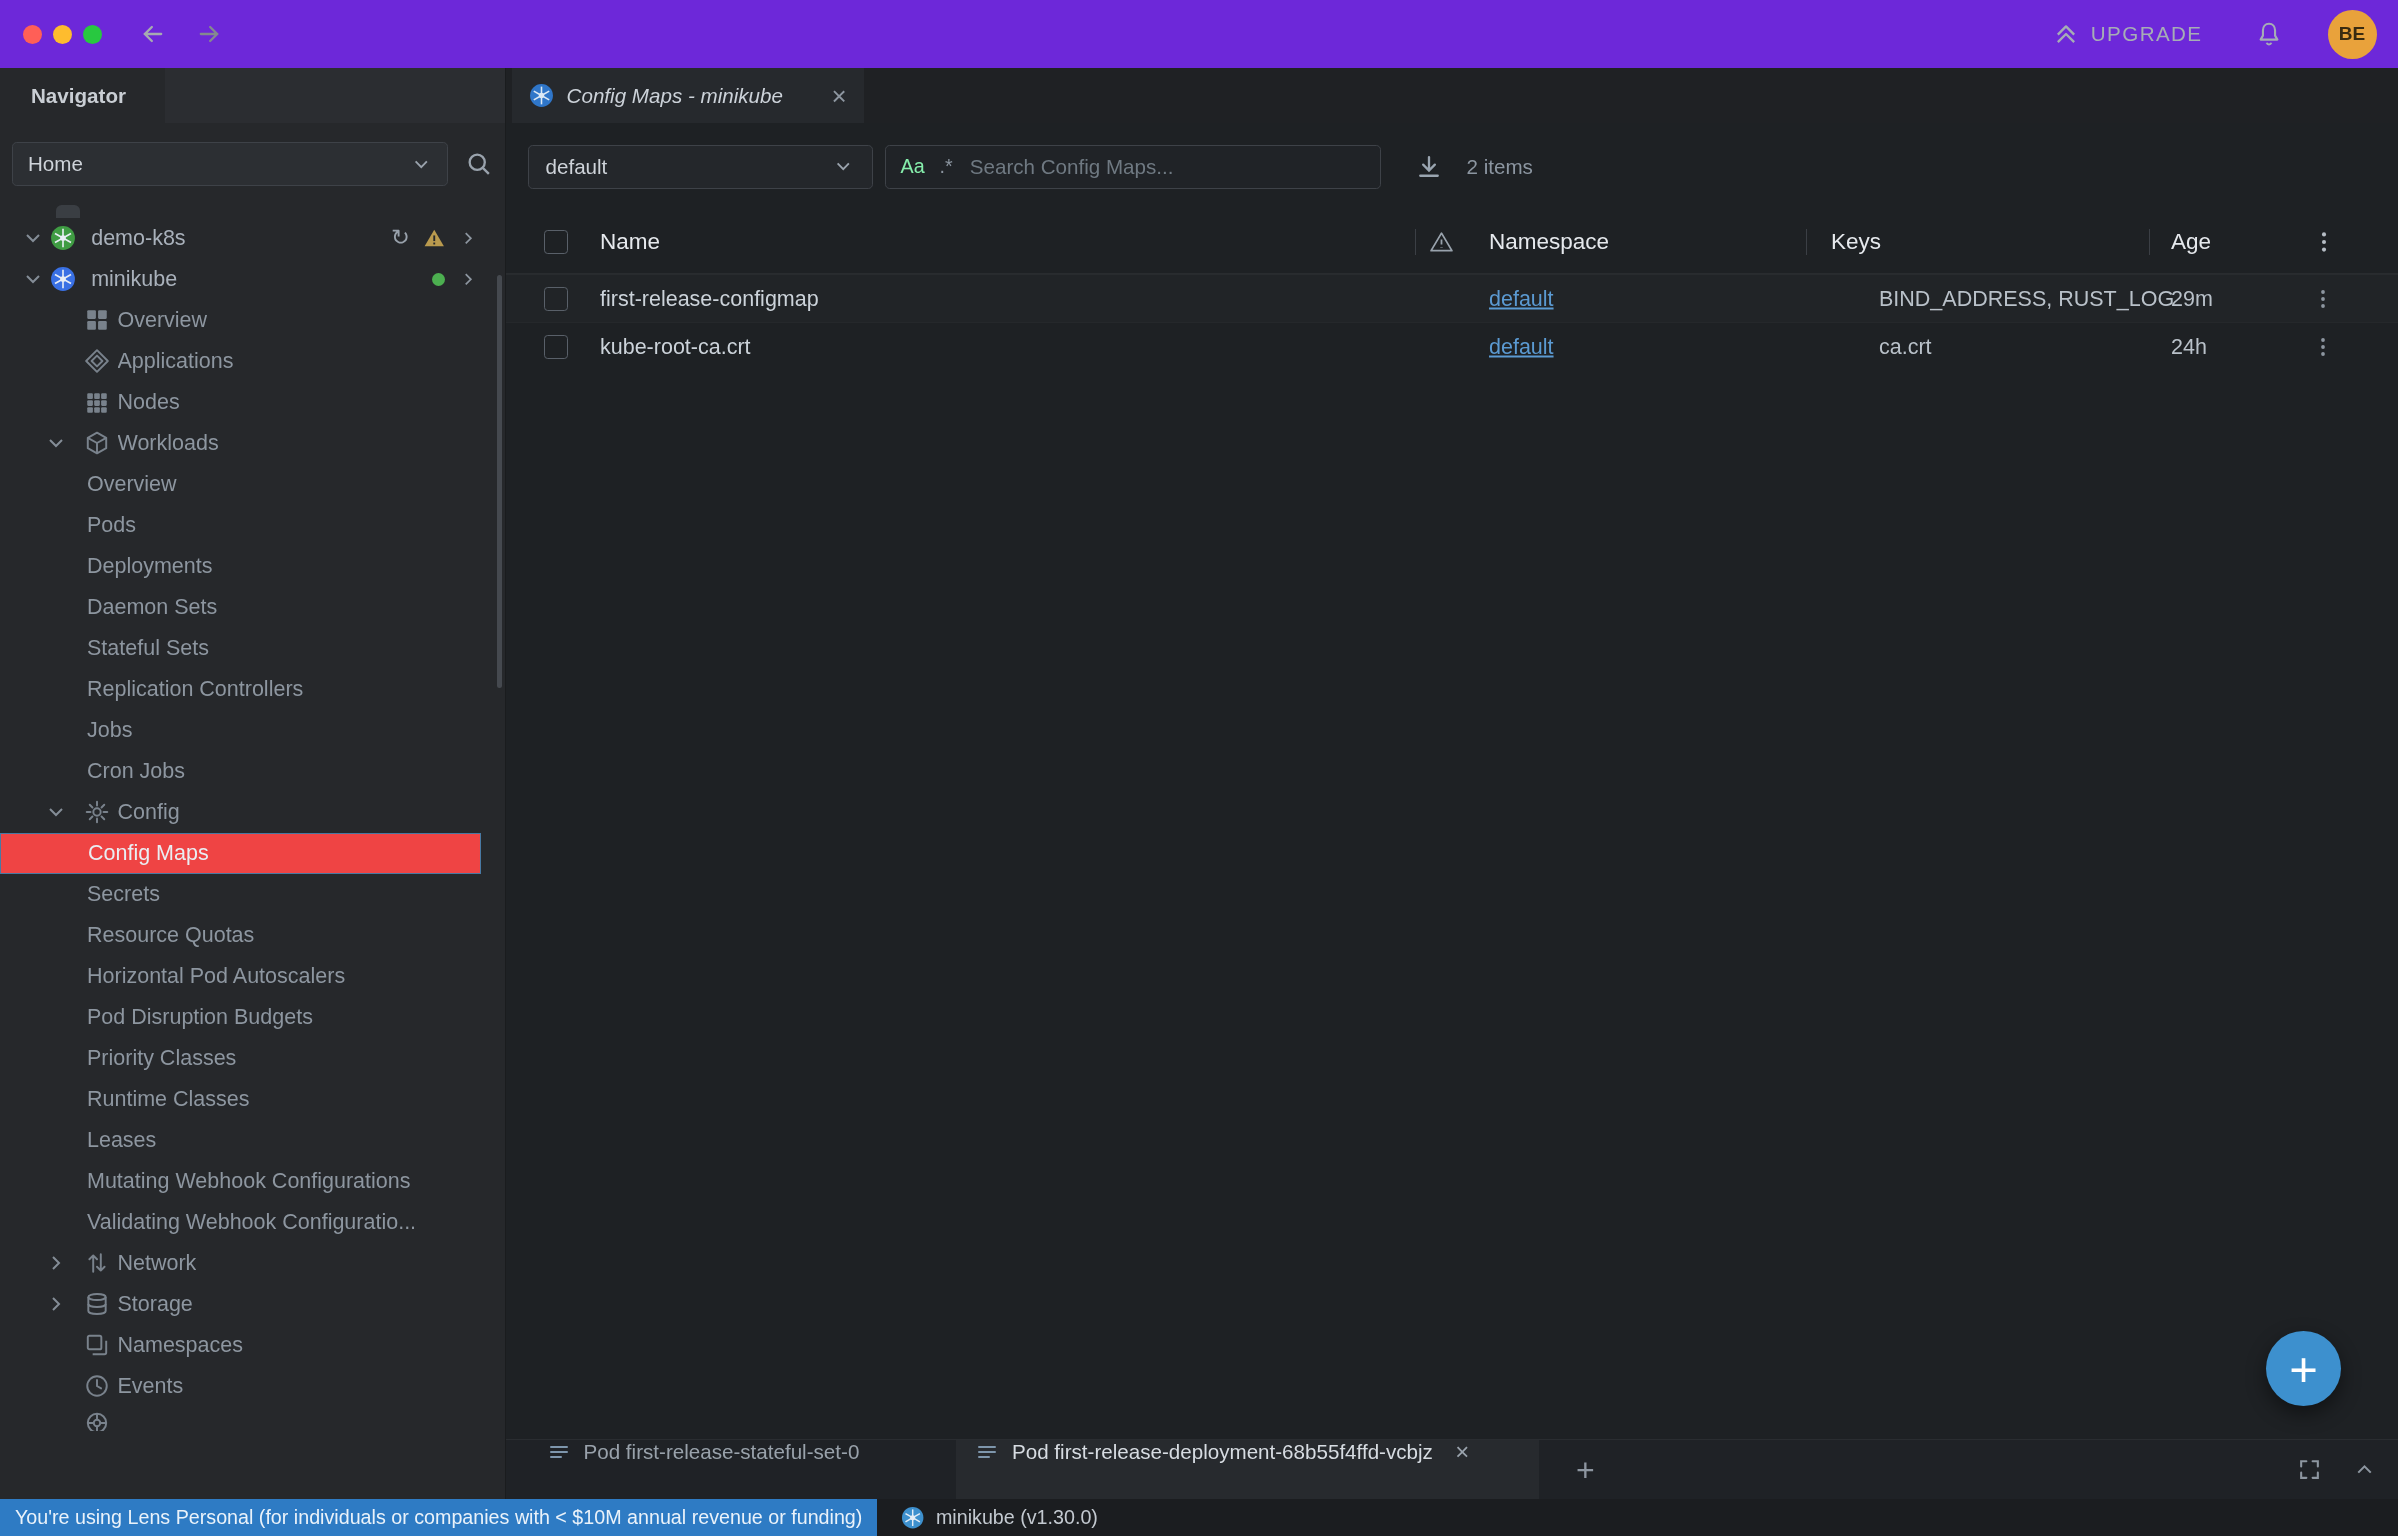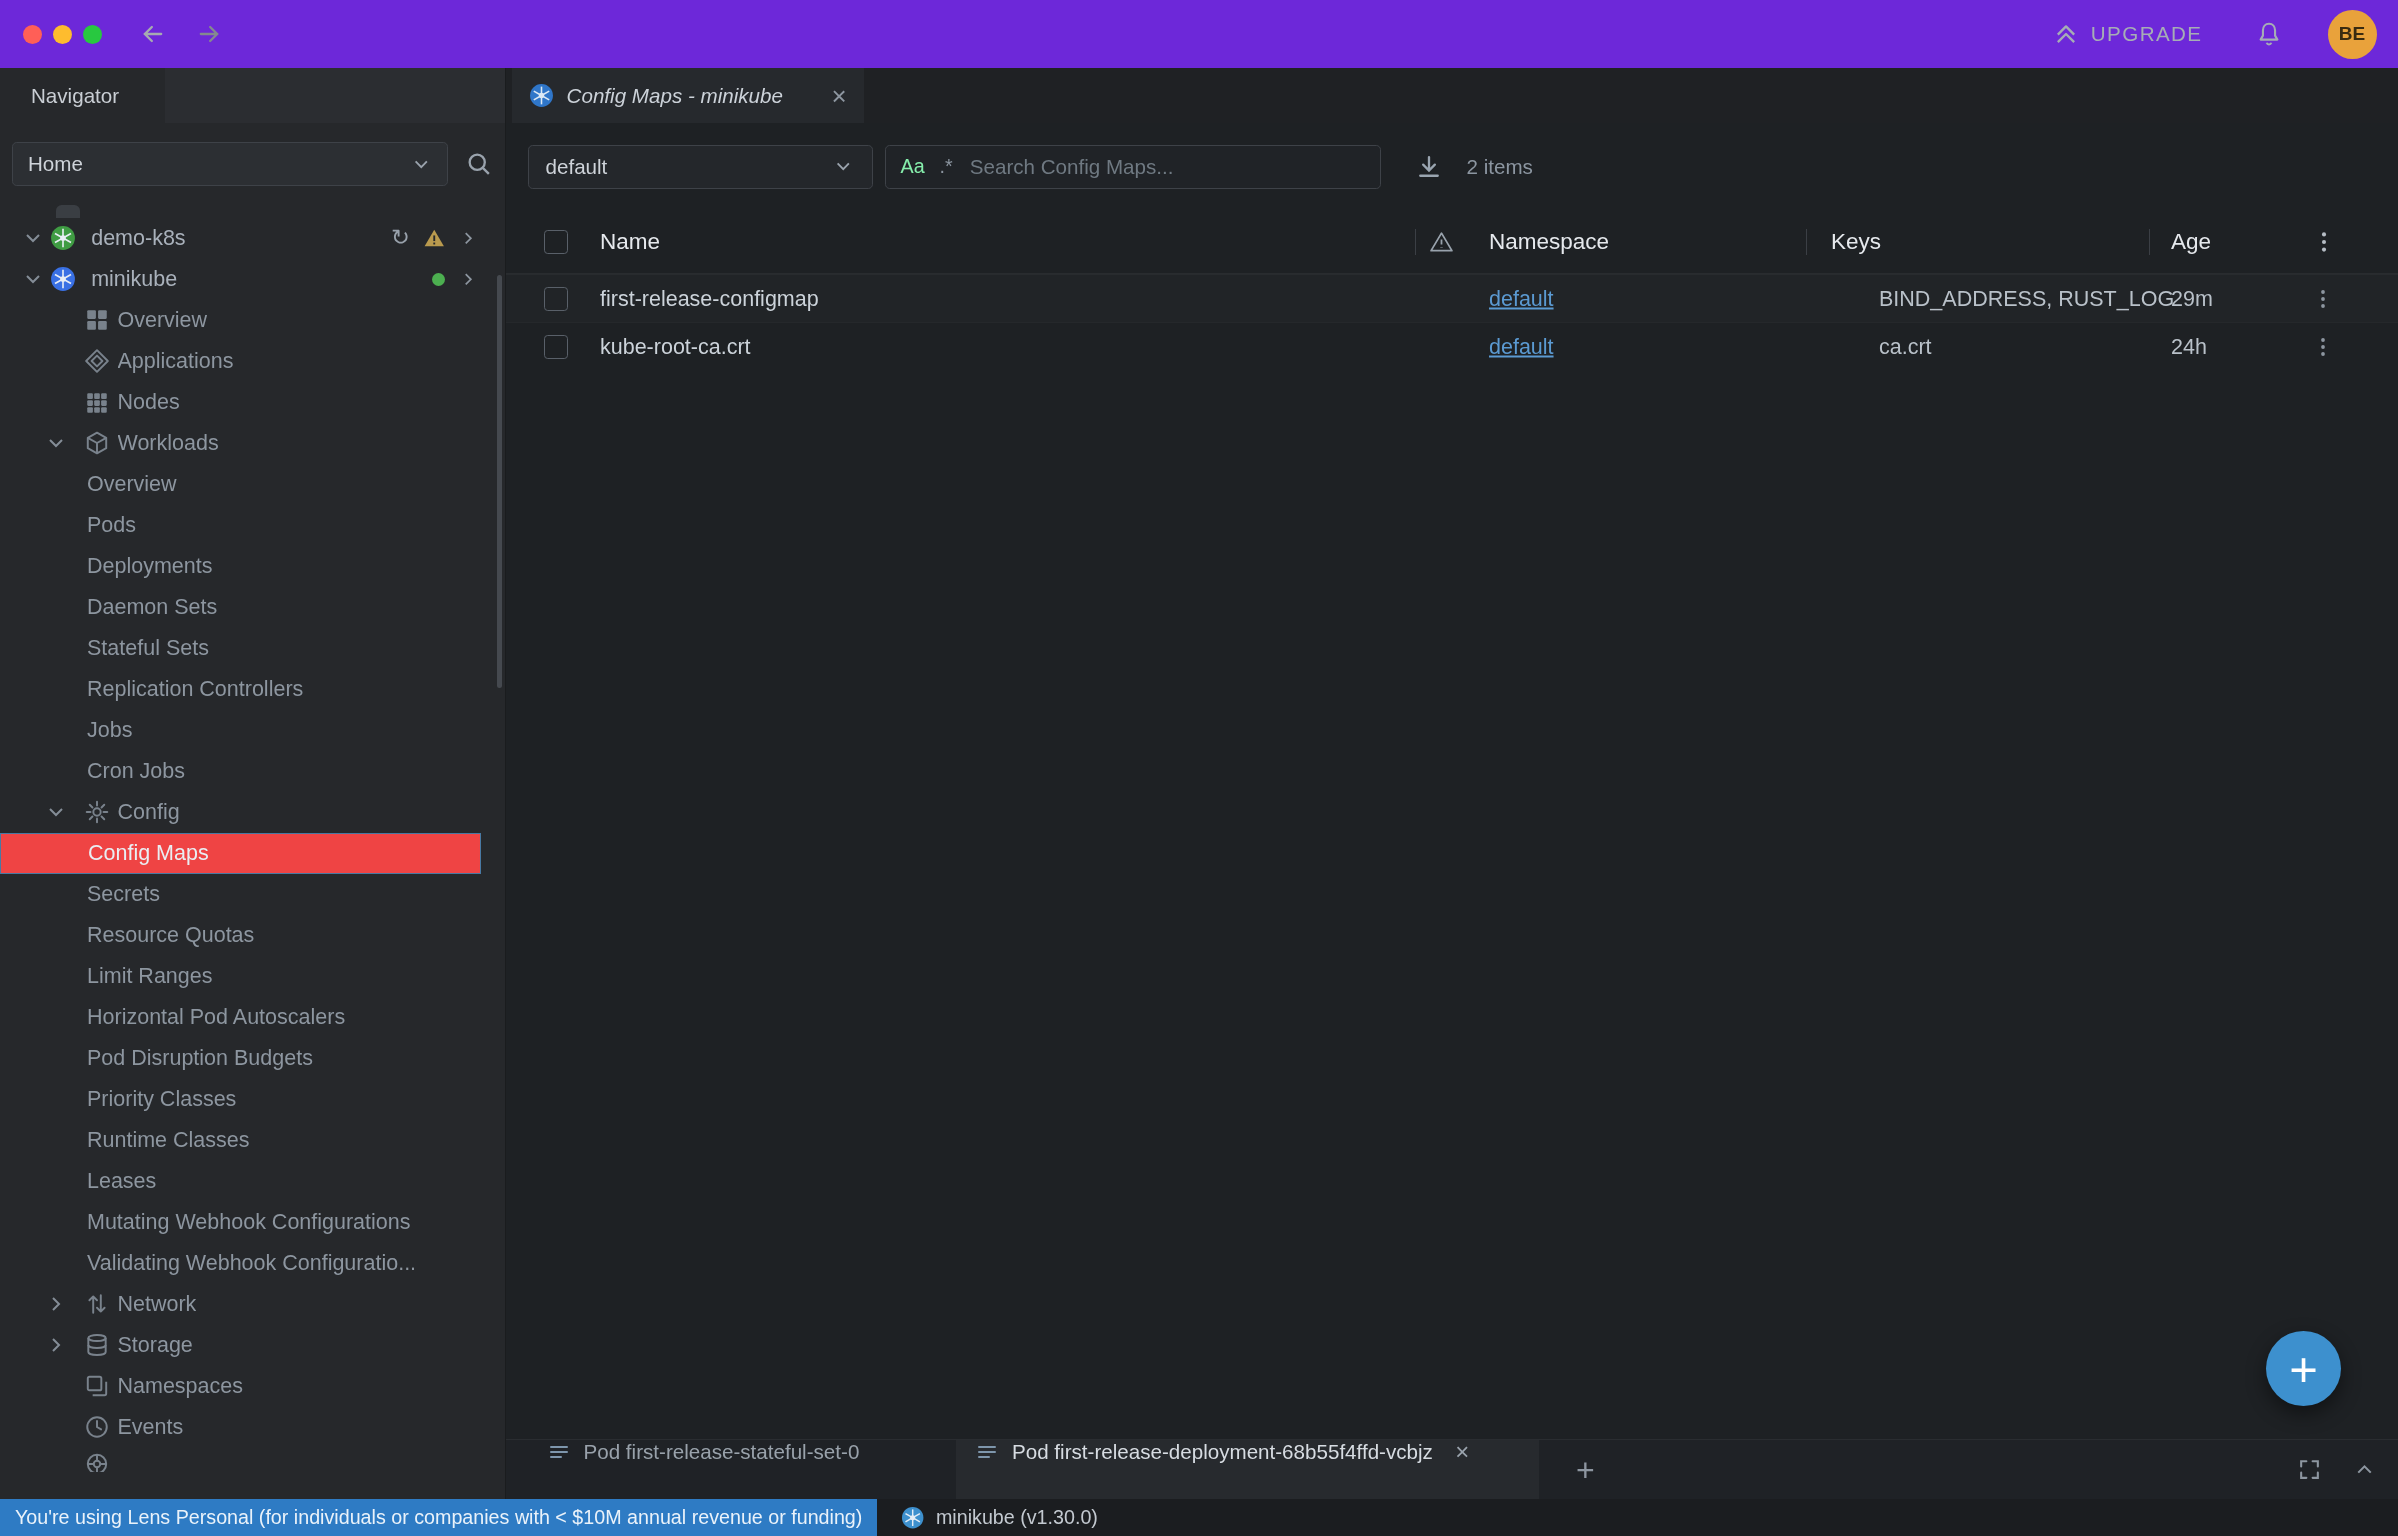--- a/index.html
+++ b/index.html
@@ -22,21 +22,21 @@
   .avatar{width:49px;height:49px;border-radius:50%;background:#e9a23b;color:#3a2b10;font-weight:bold;
     font-size:19px;display:flex;align-items:center;justify-content:center;margin-left:45px;cursor:pointer;}
 
   
   .app{display:flex;height:1431px;}
 
   
   .sidebar{width:506px;background:#26282b;display:flex;flex-direction:column;position:relative;border-right:0.9px solid #1a1c1e;}
   .side-strip{height:55px;background:#2b2d31;display:flex;flex:0 0 55px;}
   .nav-tab{width:165px;background:#26282b;display:flex;align-items:center;padding-left:31px;
-    font-size:20.6px;color:#c9ced4;cursor:pointer;}
+    font-size:20.6px;color:#c9ced4;cursor:pointer;font-weight:bold;}
   .side-body{flex:1;position:relative;overflow:hidden;}
   .home-row{display:flex;align-items:center;padding:19px 12px 0 12px;}
   .home-select{width:437px;height:44px;background:#2c2f33;border:0.9px solid #3e4248;border-radius:4.7px;
     display:flex;align-items:center;padding:0 15px;font-size:20.6px;color:#ced3d9;cursor:pointer;}
   .sel-chevron{margin-left:auto;width:22.5px;height:22.5px;color:#9aa3ad;}
   .side-search{width:28px;height:28px;color:#9aa3ad;margin-left:17px;cursor:pointer;}
 
   .partial-row{height:28px;overflow:hidden;position:relative;margin-top:3.7px;}
   .partial-icon{position:absolute;left:56px;top:15px;width:24px;height:24px;border-radius:5.6px;background:#4b5158;opacity:.55;}
   .tree-row{height:41px;display:flex;align-items:center;padding-right:26px;font-size:21.5px;color:#8d96a0;cursor:pointer;}
@@ -364,23 +364,20 @@
           <div class="tree-row lvl2 selected">
             <span class="tlabel">Config Maps</span>
           </div>
           <div class="tree-row lvl2">
             <span class="tlabel">Secrets</span>
           </div>
           <div class="tree-row lvl2">
             <span class="tlabel">Resource Quotas</span>
           </div>
           <div class="tree-row lvl2">
-            <span class="tlabel">Limit Ranges</span>
-          </div>
-          <div class="tree-row lvl2">
             <span class="tlabel">Horizontal Pod Autoscalers</span>
           </div>
           <div class="tree-row lvl2">
             <span class="tlabel">Pod Disruption Budgets</span>
           </div>
           <div class="tree-row lvl2">
             <span class="tlabel">Priority Classes</span>
           </div>
           <div class="tree-row lvl2">
             <span class="tlabel">Runtime Classes</span>

